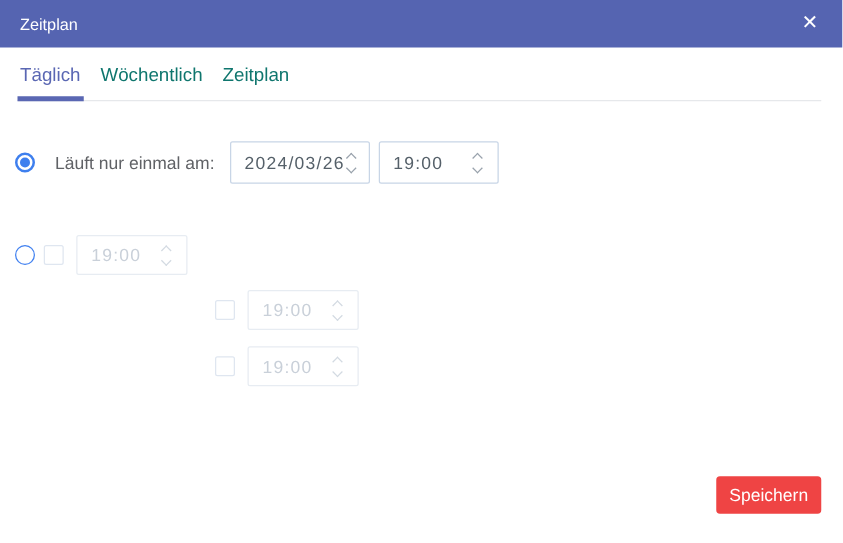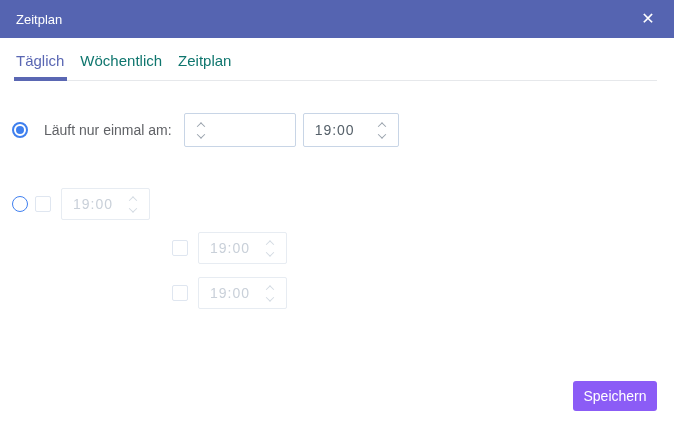--- a/index.html
+++ b/index.html
@@ -59,21 +59,21 @@
           border-width: 1.5px 0 0 1.5px; }
   .chev.up { transform: rotate(45deg) translate(1px,1px); }
   .chev.down { transform: rotate(-135deg) translate(1px,1px); }
 
   .input.disabled { border-color: #e7ecf2; cursor: default; }
   .input.disabled .input-value { color: #c9d0d9; }
   .input.disabled .chev { border-color: #d3dae2; }
 
   
   .save-btn { position: absolute; right: 17px; bottom: 23px; width: 84px; height: 30px;
-              background: #8b5cf6; color: #ffffff; font-size: 14px; border: none;
+              background: #ef4444; color: #ffffff; font-size: 14px; border: none;
               border-radius: 3px; cursor: pointer; font-family: "Liberation Sans", sans-serif; }
 </style>
 </head>
 <body>
 
 <div class="dialog">
 
   <div class="header">
     <span class="header-title">Zeitplan</span>
     <span class="close-btn">✕</span>
@@ -84,20 +84,21 @@
     <span class="tab">Wöchentlich</span>
     <span class="tab">Zeitplan</span>
   </div>
   <div class="tabs-divider"></div>
 
   <div class="row row-once">
     <span class="radio checked"></span>
     <span class="row-label">Läuft nur einmal am:</span>
 
     <div class="input input-lg date-input">
+      <span class="input-value">2024/03/26</span>
       <span class="spinner">
         <span class="spin-btn">
             <i class="chev up"></i>
           </span>
         <span class="spin-btn">
             <i class="chev down"></i>
           </span>
       </span>
     </div>
 

